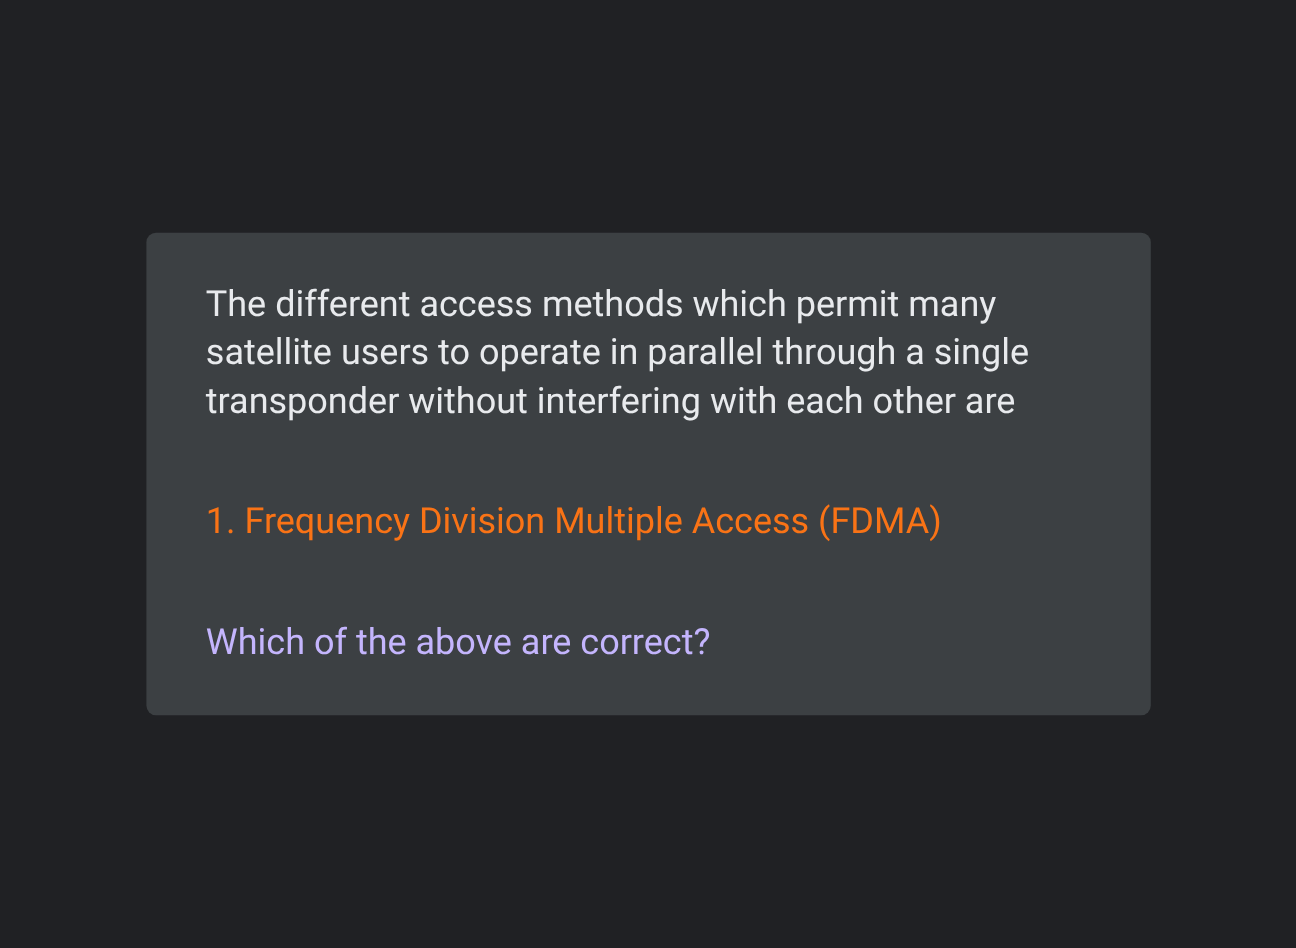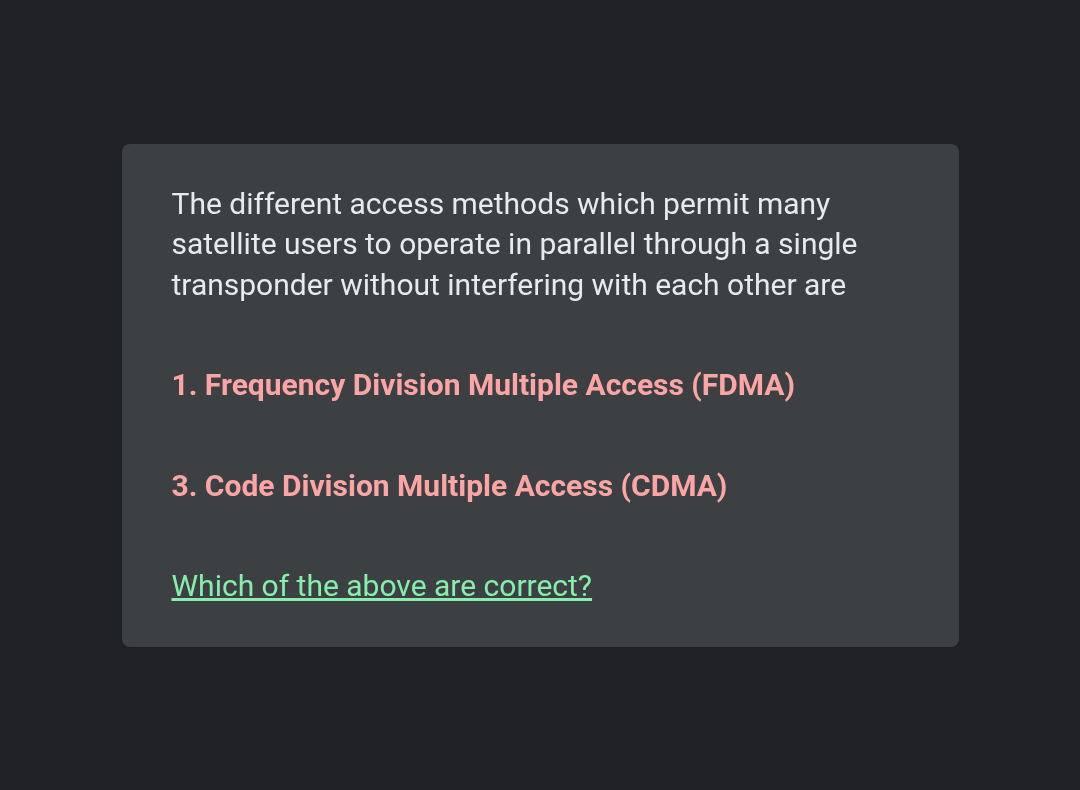--- a/index.html
+++ b/index.html
@@ -24,35 +24,33 @@
       margin: 0 40px;
     }
     .question-stem {
       color: #e8eaed;
       font-size: 30px;
       line-height: 1.35;
       font-weight: 400;
       margin-bottom: 60px;
     }
     .option-item {
-      color: #fca5a5;
+      color: #f97316;
       font-size: 30px;
       line-height: 1.35;
-      font-weight: 700;
+      font-weight: 400;
       margin-bottom: 60px;
     }
     .closing-question {
-      color: #86efac;
+      color: #c4b5fd;
       font-size: 30px;
       line-height: 1.35;
       font-weight: 400;
-      text-decoration: underline;
     }
   </style>
 </head>
 <body>
 
 <div class="card">
   <p class="question-stem">The different access methods which permit many satellite users to operate in parallel through a single transponder without interfering with each other are</p>
   <p class="option-item">1. Frequency Division Multiple Access (FDMA)</p>
-  <p class="option-item">3. Code Division Multiple Access (CDMA)</p>
   <p class="closing-question">Which of the above are correct?</p>
 </div>
 
 </body></html>

